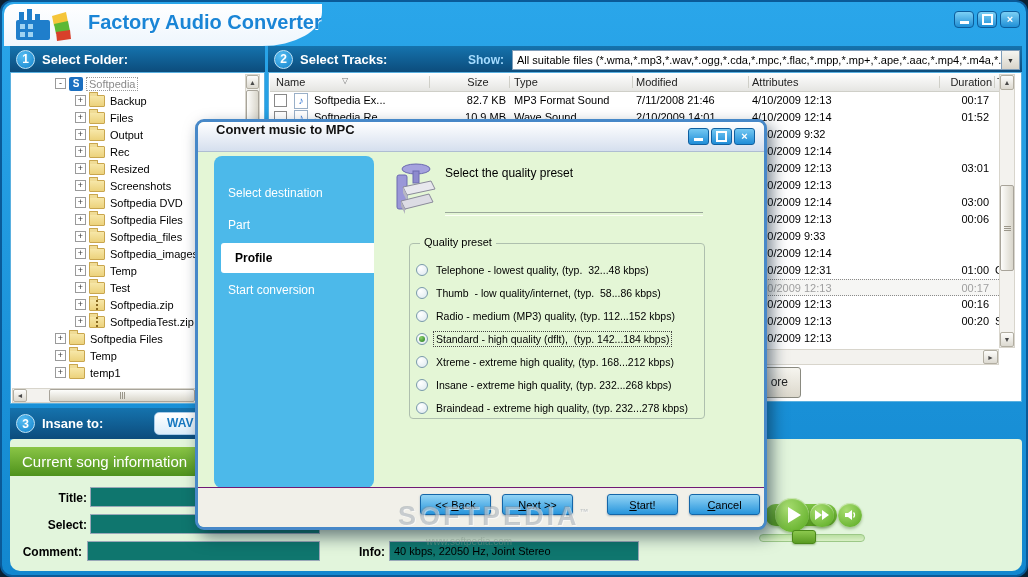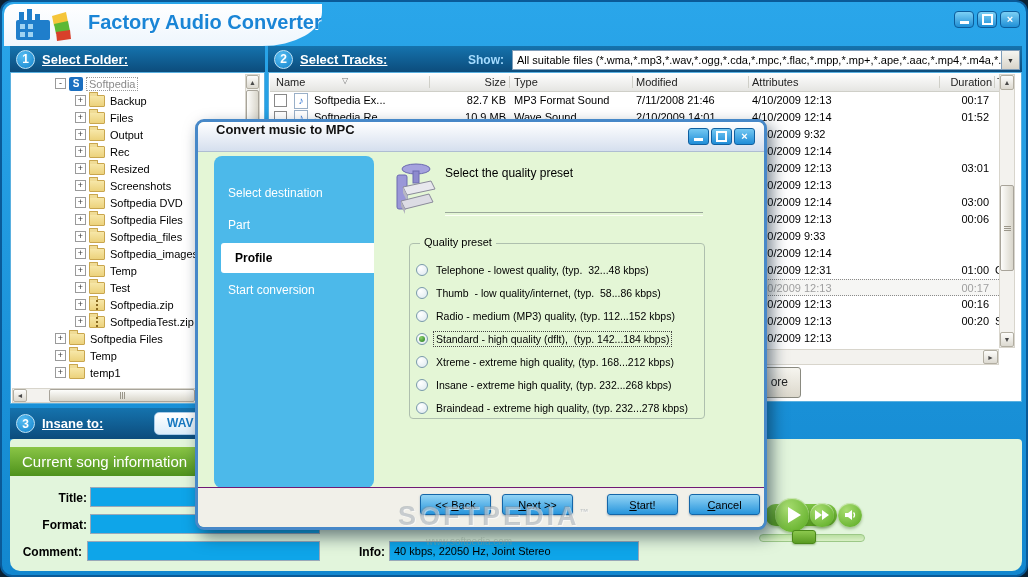--- a/index.html
+++ b/index.html
@@ -15,21 +15,21 @@
   .menu{position:absolute;left:325px;top:0;height:44px;display:flex;align-items:center;gap:26px;}
   .menu-item{color:#fff;font-size:13px;font-weight:bold;cursor:default;}
   .winbtns{position:absolute;right:10px;top:9px;display:flex;gap:3px;}
   .wbtn{width:20px;height:17px;border:1px solid #0d5c9a;border-radius:4px;background:linear-gradient(#7cd0f5,#1f8fd6);display:flex;align-items:center;justify-content:center;color:#fff;font-size:11px;font-weight:bold;line-height:1;box-sizing:border-box;}
   .wbtn .sq{width:7px;height:7px;border:2px solid #fff;display:block;}
   .wbtn .mini{width:9px;height:3px;background:#fff;display:block;margin-top:6px;}
 
   
   .sec-header{position:absolute;background:linear-gradient(#1573ae,#0c4c7c);display:flex;align-items:center;}
   .badge{width:19px;height:19px;border-radius:50%;background:radial-gradient(circle at 35% 30%,#57bdf2,#1283cc);border:1px solid #bfe4f7;color:#fff;font-size:12px;font-weight:bold;display:flex;align-items:center;justify-content:center;margin-left:6px;box-sizing:border-box;}
-  .sec-title{color:#fff;font-size:13px;font-weight:bold;margin-left:7px;text-decoration:underline;}
+  .sec-title{color:#fff;font-size:13px;font-weight:bold;margin-left:7px;}
 
   
   .tree-box{position:absolute;left:8px;top:70px;width:255px;height:332px;background:#fff;border:1px solid #5ab0e0;box-sizing:border-box;overflow:hidden;}
   .tree-rows{position:absolute;left:1px;top:2px;width:232px;height:312px;overflow:hidden;}
   .tree-row{display:flex;align-items:center;height:17px;gap:3px;white-space:nowrap;}
   .tree-expander{width:11px;height:11px;border:1px solid #9a9a9a;background:#fff;color:#404040;font-size:9px;line-height:9px;text-align:center;box-sizing:border-box;flex:0 0 auto;}
   .tree-icon{flex:0 0 auto;}
   .tree-icon.folder,.tree-icon.zip{width:16px;height:12px;background:linear-gradient(#f7e7a8,#ecd27c);border:1px solid #c9a64e;border-radius:1px;position:relative;box-sizing:border-box;}
   .tree-icon.folder::before,.tree-icon.zip::before{content:"";position:absolute;left:-1px;top:-4px;width:7px;height:3px;background:#f0dc96;border:1px solid #c9a64e;border-bottom:none;border-radius:1px 1px 0 0;}
   .tree-icon.zip::after{content:"";position:absolute;left:6px;top:0;width:2px;height:10px;border-left:2px dotted #8a6a20;}
@@ -67,21 +67,21 @@
   .c-mod{left:366px;}
   .c-attr{left:482px;}
   .c-dur{left:640px;width:79px;text-align:right;}
   .c-extra{left:725px;width:12px;overflow:hidden;}
   .more-btn{position:absolute;left:466px;top:294px;width:66px;height:31px;background:linear-gradient(#f6f5ef,#dcd8cc);border:1px solid #8a8a80;border-radius:3px;font-size:12px;color:#222;text-align:right;padding-right:12px;line-height:29px;box-sizing:border-box;}
 
   
   .bottom-panel{position:absolute;left:8px;top:437px;width:1012px;height:132px;background:#e2f5dc;border-radius:4px 4px 10px 10px;}
   .green-bar{position:absolute;left:0;top:8px;width:650px;height:29px;background:linear-gradient(#8ac546,#4e921c);border-radius:0 14px 14px 0;color:#fff;font-size:15px;display:flex;align-items:center;padding-left:12px;box-sizing:border-box;}
   .fld-label{position:absolute;font-size:12px;font-weight:bold;color:#000;text-align:right;}
-  .fld-input{position:absolute;height:20px;background:#0ea5e9;border:1px solid #9aa8b8;box-sizing:border-box;font-size:11px;line-height:18px;padding-left:4px;color:#000;white-space:nowrap;overflow:hidden;}
+  .fld-input{position:absolute;height:20px;background:#0f766e;border:1px solid #9aa8b8;box-sizing:border-box;font-size:11px;line-height:18px;padding-left:4px;color:#000;white-space:nowrap;overflow:hidden;}
 
   
   .player-pill{position:absolute;left:755px;top:65px;width:72px;height:22px;border-radius:12px;background:linear-gradient(#7cc244,#579c20);box-shadow:0 2px 3px rgba(60,110,30,.35);}
   .pbtn{position:absolute;border-radius:50%;background:radial-gradient(circle at 35% 30%,#a9de72,#57a81e);box-shadow:0 2px 3px rgba(60,110,30,.4), inset 0 1px 1px rgba(255,255,255,.6);display:flex;align-items:center;justify-content:center;}
   .play{left:765px;top:59px;width:34px;height:34px;}
   .play .tri{width:0;height:0;border-left:13px solid #fff;border-top:8px solid transparent;border-bottom:8px solid transparent;margin-left:4px;}
   .ffwd{left:800px;top:64px;width:24px;height:24px;}
   .ffwd .tri,.ffwd .tri2{width:0;height:0;border-left:7px solid #fff;border-top:5px solid transparent;border-bottom:5px solid transparent;}
   .vol{left:828px;top:64px;width:24px;height:24px;}
   .slider-track{position:absolute;left:749px;top:95px;width:106px;height:8px;border-radius:4px;background:linear-gradient(#b9dfa2,#d9f0c6);border:1px solid #9cc887;box-sizing:border-box;}
@@ -289,21 +289,21 @@
     <div class="show-label">Show:</div>
     <div class="combo">
       <span class="combo-text">All suitable files (*.wma,*.mp3,*.wav,*.ogg,*.cda,*.mpc,*.flac,*.mpp,*.mp+,*.ape,*.aac,*.mp4,*.m4a,*.of</span>
       <span class="combo-btn">▼</span>
     </div>
 
     <div class="list-box">
       <div class="list-header">
         <span class="hcell" style="left:6px;">Name</span>
         <span class="hcell" style="left:72px;font-size:8px;color:#777;">▽</span>
-        <span class="hcell" style="left:180px;width:56px;text-align:right;">Size</span>
+        <span class="hcell" style="left:180px;width:56px;text-align:center;">Size</span>
         <span class="hcell" style="left:244px;">Type</span>
         <span class="hcell" style="left:366px;">Modified</span>
         <span class="hcell" style="left:482px;">Attributes</span>
         <span class="hcell" style="left:640px;width:82px;text-align:right;">Duration</span>
         <span class="hcell" style="left:727px;">T</span>
         <span class="hsep" style="left:159px;"></span>
         <span class="hsep" style="left:239px;"></span>
         <span class="hsep" style="left:362px;"></span>
         <span class="hsep" style="left:478px;"></span>
         <span class="hsep" style="left:669px;"></span>
@@ -489,21 +489,21 @@
       <span class="sec-title">Insane to:</span>
       <span class="wav-btn">WAV</span>
     </div>
 
     <div class="bottom-panel">
       <div class="green-bar">Current song information</div>
 
       <span class="fld-label" style="left:0;top:52px;width:77px;">Title:</span>
       <span class="fld-input" style="left:80px;top:48px;width:230px;"></span>
 
-      <span class="fld-label" style="left:0;top:79px;width:77px;">Format:</span>
+      <span class="fld-label" style="left:0;top:79px;width:77px;">Select:</span>
       <span class="fld-input" style="left:80px;top:75px;width:230px;"></span>
 
       <span class="fld-label" style="left:0;top:106px;width:72px;">Comment:</span>
       <span class="fld-input" style="left:77px;top:102px;width:233px;"></span>
 
       <span class="fld-label" style="left:300px;top:106px;width:75px;">Info:</span>
       <span class="fld-input" style="left:379px;top:102px;width:250px;">40 kbps, 22050 Hz, Joint Stereo</span>
 
       <div class="player-pill"></div>
       <div class="pbtn play">

